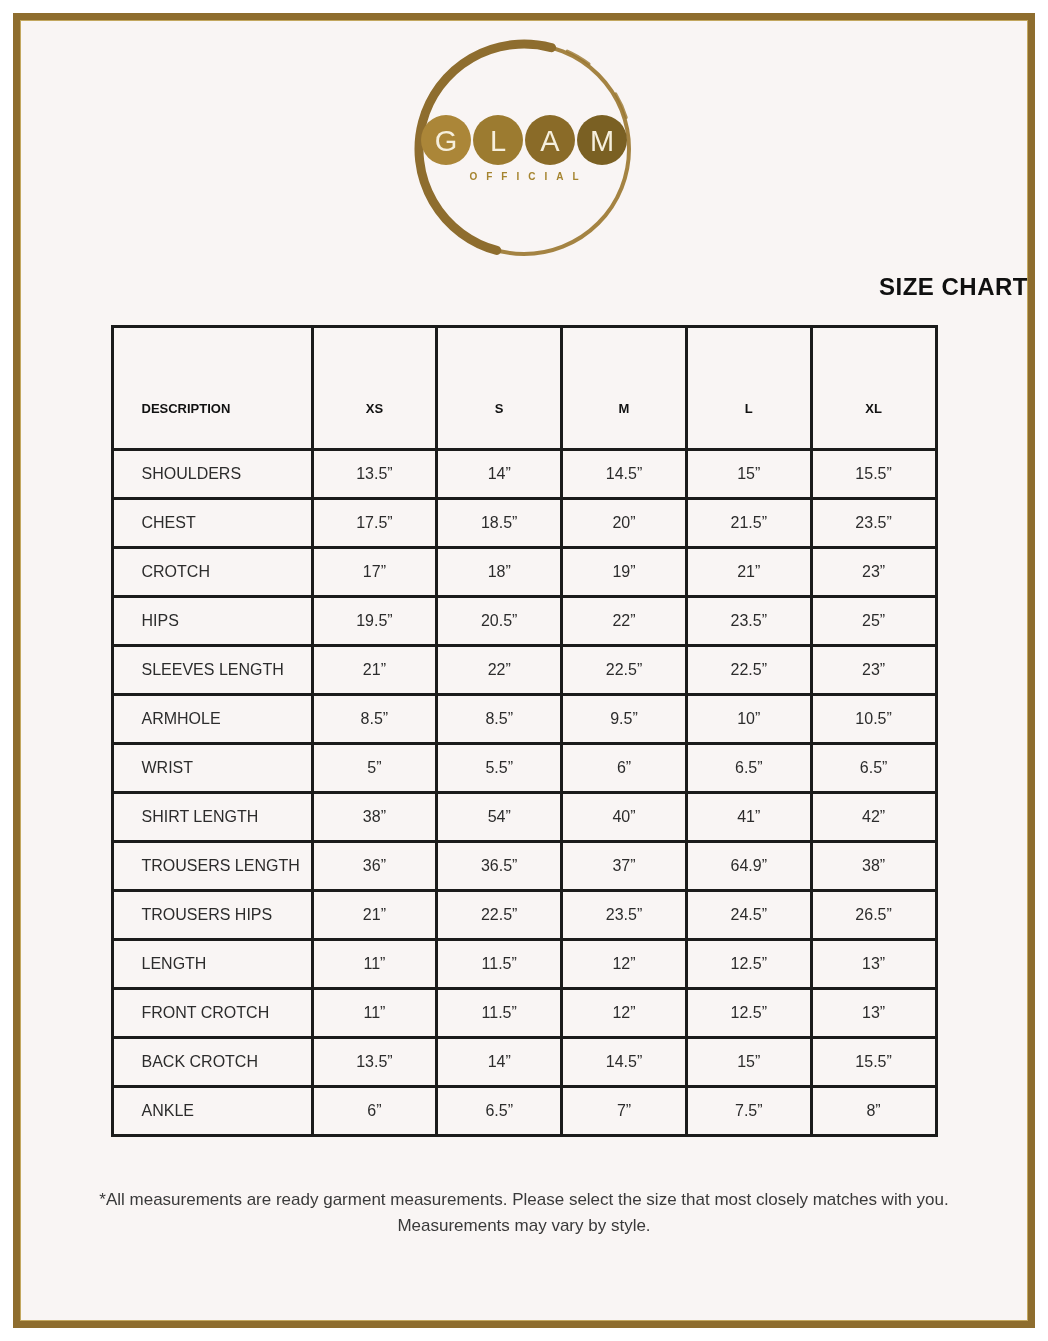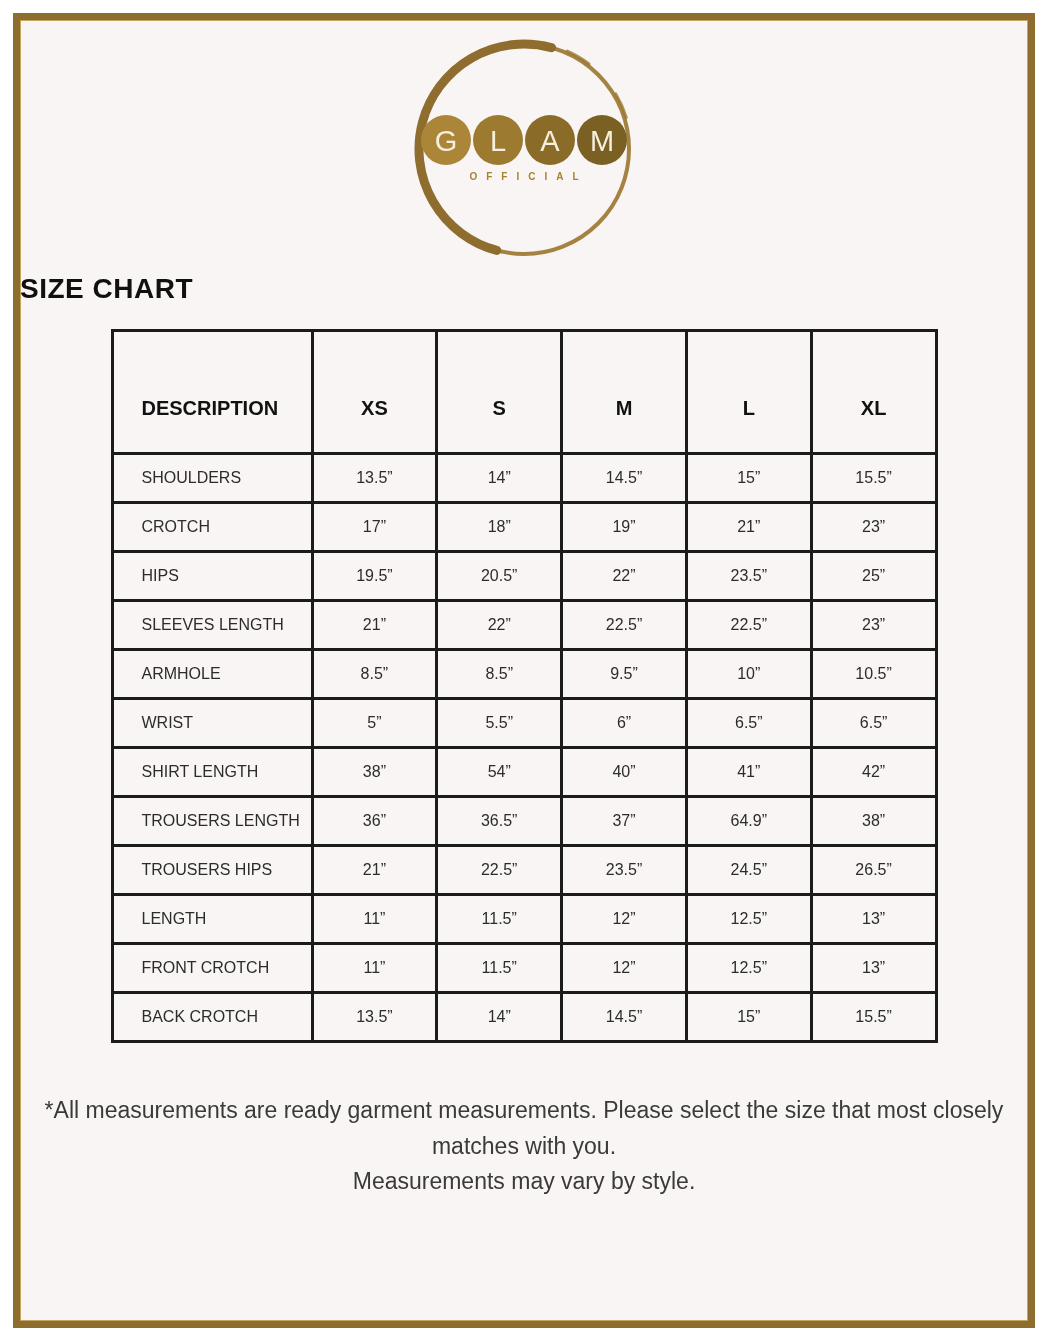--- a/index.html
+++ b/index.html
@@ -48,22 +48,22 @@
     text-align:center;
     font-size:10px;
     font-weight:700;
     letter-spacing:9px;
     text-indent:9px;
     color:#a5842f;
   }
   
   .page-title {
     margin:10px 0 0;
-    text-align:left;
-    font-size:28px;
+    text-align:right;
+    font-size:24px;
     font-weight:700;
     letter-spacing:0.5px;
     color:#101010;
   }
   
   table.size-chart {
     border-collapse:collapse;
     table-layout:fixed;
     width:827px;
     margin:24px auto 0;
@@ -75,35 +75,35 @@
     text-align:center;
     color:#2c2c2c;
     font-size:16px;
     overflow:hidden;
     white-space:nowrap;
   }
   table.size-chart th {
     height:87px;
     vertical-align:bottom;
     padding-bottom:32px;
-    font-size:20px;
+    font-size:13px;
     font-weight:700;
     color:#111;
     margin-left:10px;
   }
   table.size-chart td {height:44px;}
   table.size-chart .desc {
     text-align:left;
     padding-left:28px;
   }
   
   .footnote {
     margin-top:50px;
     text-align:center;
-    font-size:23px;
+    font-size:17px;
     line-height:1.55;
     color:#3a3a3a;
   }
 </style>
 </head>
 <body>
 
 <div class="frame">
 
   <div class="logo">
@@ -148,20 +148,28 @@
     <tbody>
         <tr>
           <td class="desc">SHOULDERS</td>
           <td>13.5”</td>
           <td>14”</td>
           <td>14.5”</td>
           <td>15”</td>
           <td>15.5”</td>
         </tr>
         <tr>
+          <td class="desc">CHEST</td>
+          <td>17.5”</td>
+          <td>18.5”</td>
+          <td>20”</td>
+          <td>21.5”</td>
+          <td>23.5”</td>
+        </tr>
+        <tr>
           <td class="desc">CROTCH</td>
           <td>17”</td>
           <td>18”</td>
           <td>19”</td>
           <td>21”</td>
           <td>23”</td>
         </tr>
         <tr>
           <td class="desc">HIPS</td>
           <td>19.5”</td>
@@ -235,20 +243,28 @@
           <td>13”</td>
         </tr>
         <tr>
           <td class="desc">BACK CROTCH</td>
           <td>13.5”</td>
           <td>14”</td>
           <td>14.5”</td>
           <td>15”</td>
           <td>15.5”</td>
         </tr>
+        <tr>
+          <td class="desc">ANKLE</td>
+          <td>6”</td>
+          <td>6.5”</td>
+          <td>7”</td>
+          <td>7.5”</td>
+          <td>8”</td>
+        </tr>
       </tbody>
   </table>
 
   <div class="footnote">
     <div>*All measurements are ready garment measurements. Please select the size that most closely matches with you.</div>
     <div>Measurements may vary by style.</div>
   </div>
 
 </div>
 

